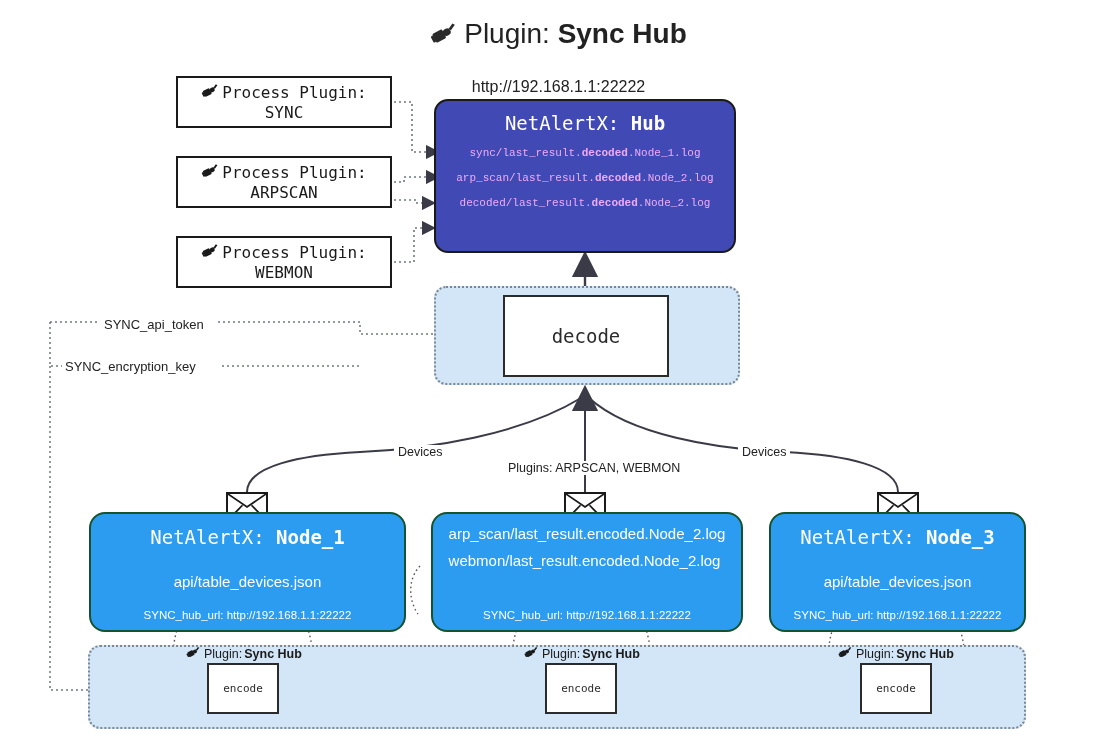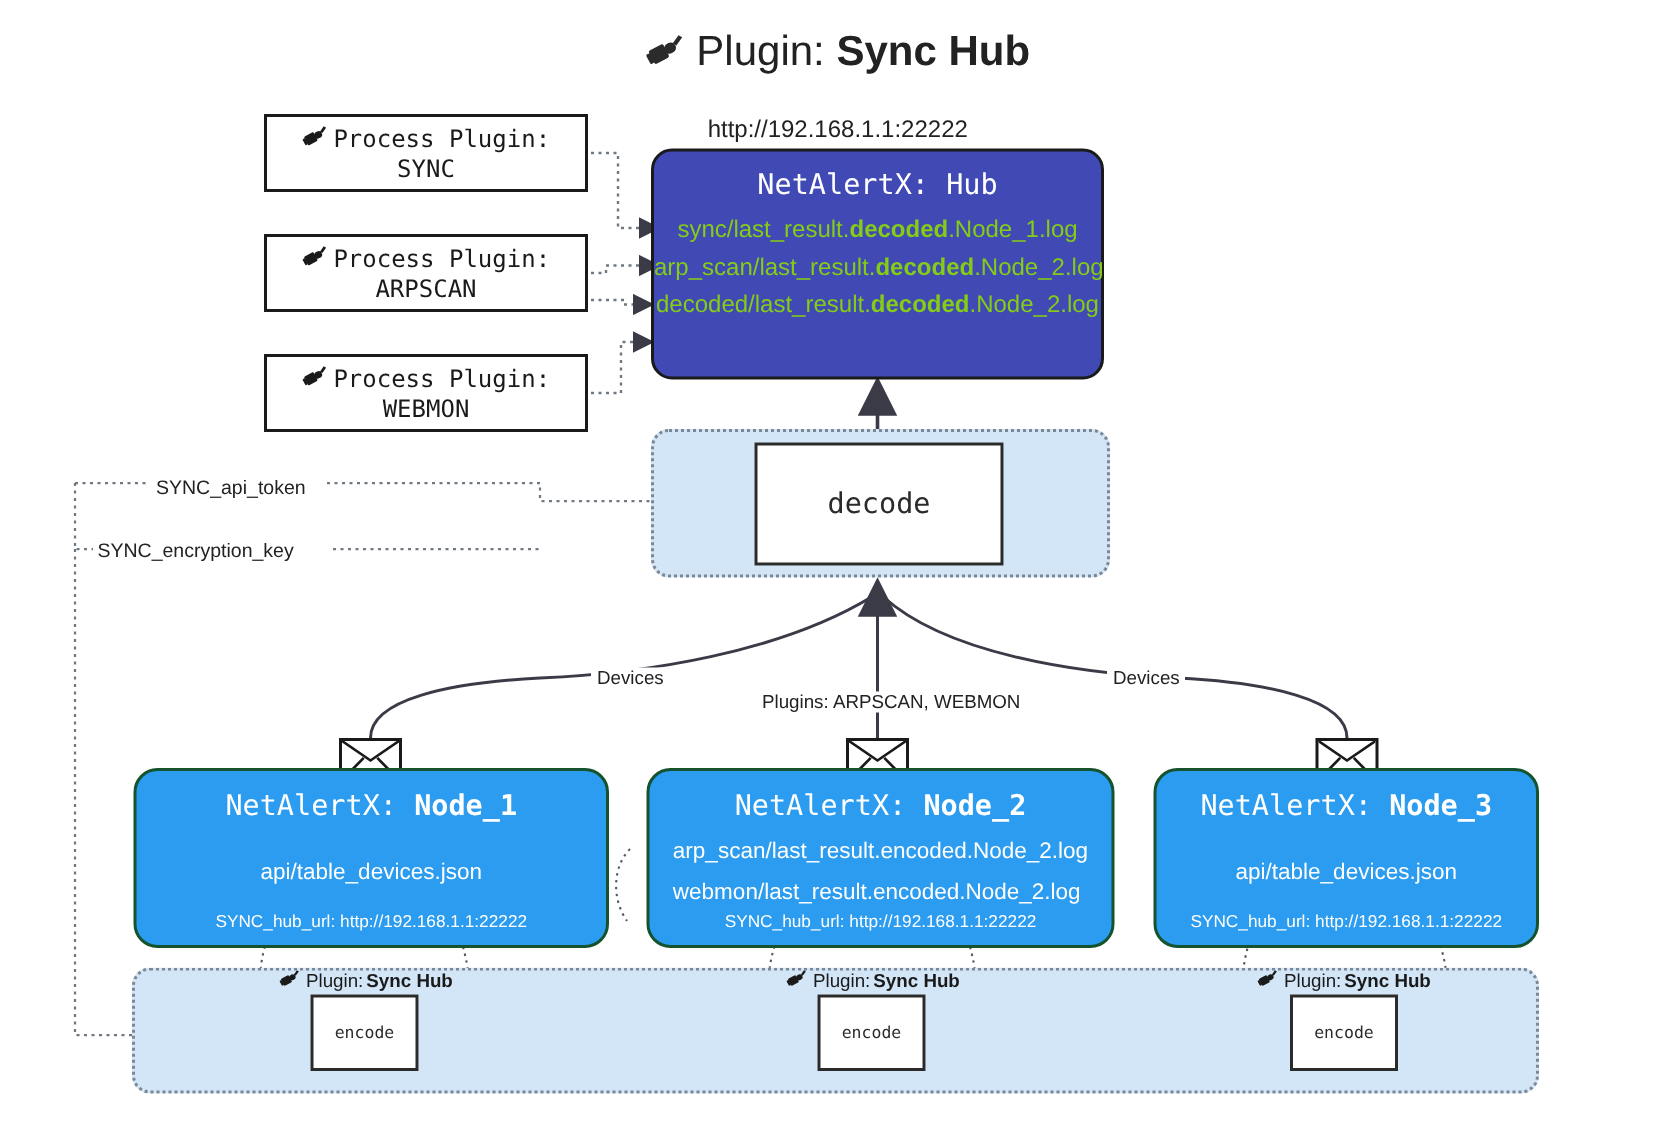--- a/index.html
+++ b/index.html
@@ -24,23 +24,23 @@
   .procbox .l2{line-height:1.15;}
   #proc0{left:176px;top:76px;}
   #proc1{left:176px;top:156px;}
   #proc2{left:176px;top:236px;}
 
   
   #hub{left:434px;top:99px;width:302px;height:154px;background:#4049b4;
        border:2px solid #1a1a1a;border-radius:14px;box-sizing:border-box;}
   #hub .hub-title{margin-top:11px;text-align:center;color:#fff;font-size:19px;
        font-family:"DejaVu Sans Mono","Liberation Mono",monospace;}
-  #hub .hub-title b{font-weight:normal;}
+  #hub .hub-title b{font-weight:bold;}
   #hub .loglines{margin-top:7px;}
-  #hub .logline{color:#84cc16;font-size:16px;text-align:center;line-height:25px;white-space:nowrap;}
+  #hub .logline{color:#f0abfc;font-size:11px;text-align:center;line-height:25px;white-space:nowrap;font-family:Liberation Mono, monospace;}
   #hub .logline b{font-weight:bold;}
 
   
   #decode-wrap{left:434px;top:286px;width:306px;height:99px;background:#d3e6f8;
                border:2px dotted #7b8794;border-radius:12px;box-sizing:border-box;}
   #decode-box{left:503px;top:295px;width:166px;height:82px;background:#fff;
               border:2px solid #2b2b2b;box-sizing:border-box;display:flex;
               align-items:center;justify-content:center;font-size:19px;color:#2b2b2b;
               font-family:"DejaVu Sans Mono","Liberation Mono",monospace;}
 
@@ -257,24 +257,20 @@
       <span>NetAlertX:</span>
       <b>Node_1</b>
     </div>
     <div class="nbody">
       <div class="nline">api/table_devices.json</div>
     </div>
     <div class="nurl">SYNC_hub_url: http://192.168.1.1:22222</div>
   </div>
 
   <div class="abs node" id="node2">
-    <div class="ntitle">
-      <span>NetAlertX:</span>
-      <b>Node_2</b>
-    </div>
     <div class="nbody">
       <div class="nline">arp_scan/last_result.encoded.Node_2.log</div>
       <div class="nline">webmon/last_result.encoded.Node_2.log</div>
     </div>
     <div class="nurl">SYNC_hub_url: http://192.168.1.1:22222</div>
   </div>
 
   <div class="abs node" id="node3">
     <div class="ntitle">
       <span>NetAlertX:</span>

